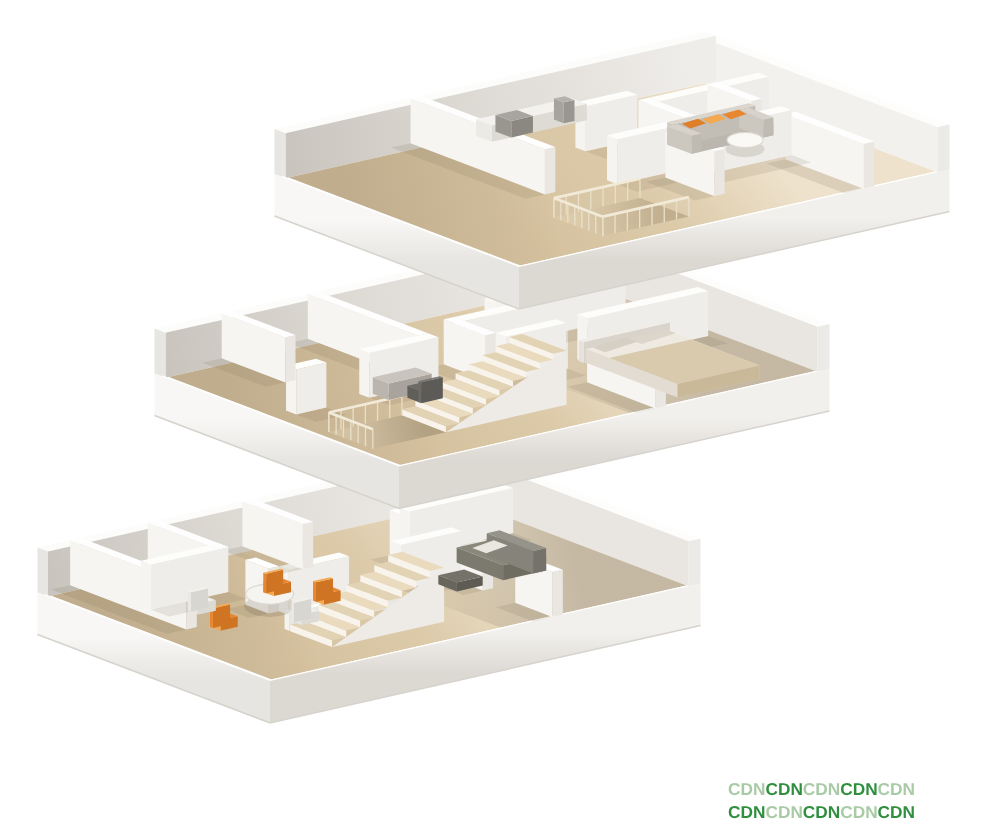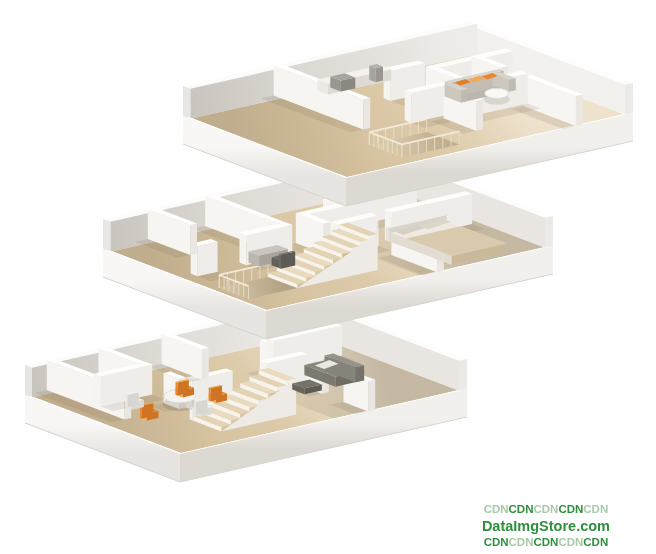--- a/index.html
+++ b/index.html
@@ -473,18 +473,17 @@
           <line x1="410.0400000000001" y1="155.58285714285714" x2="410.0400000000001" y2="142.58285714285714" stroke="#e8dfc8" stroke-width="0.9"></line>
           <line x1="401.84000000000003" y1="157.44" x2="401.84000000000003" y2="144.44" stroke="#e8dfc8" stroke-width="0.9"></line>
           <line x1="459.24" y1="131.44" x2="401.84000000000003" y2="144.44" stroke="#f2ead8" stroke-width="1.8"></line>
         </g>
       </g>
     </svg>
   <div class="watermark">
     <div class="wm-line wm-small">
       <span class="wm-seg" style="color: rgb(168, 203, 166);">CDN</span><span class="wm-seg" style="color: rgb(47, 143, 63);">CDN</span><span class="wm-seg" style="color: rgb(168, 203, 166);">CDN</span><span class="wm-seg" style="color: rgb(47, 143, 63);">CDN</span><span class="wm-seg" style="color: rgb(168, 203, 166);">CDN</span>
     </div>
-    <div class="wm-line wm-main" style="color: rgb(47, 143, 63);">DataImgStore.com</div>
     <div class="wm-line wm-small">
       <span class="wm-seg" style="color: rgb(47, 143, 63);">CDN</span><span class="wm-seg" style="color: rgb(168, 203, 166);">CDN</span><span class="wm-seg" style="color: rgb(47, 143, 63);">CDN</span><span class="wm-seg" style="color: rgb(168, 203, 166);">CDN</span><span class="wm-seg" style="color: rgb(47, 143, 63);">CDN</span>
     </div>
   </div>
 </div>
 
 </body></html>

